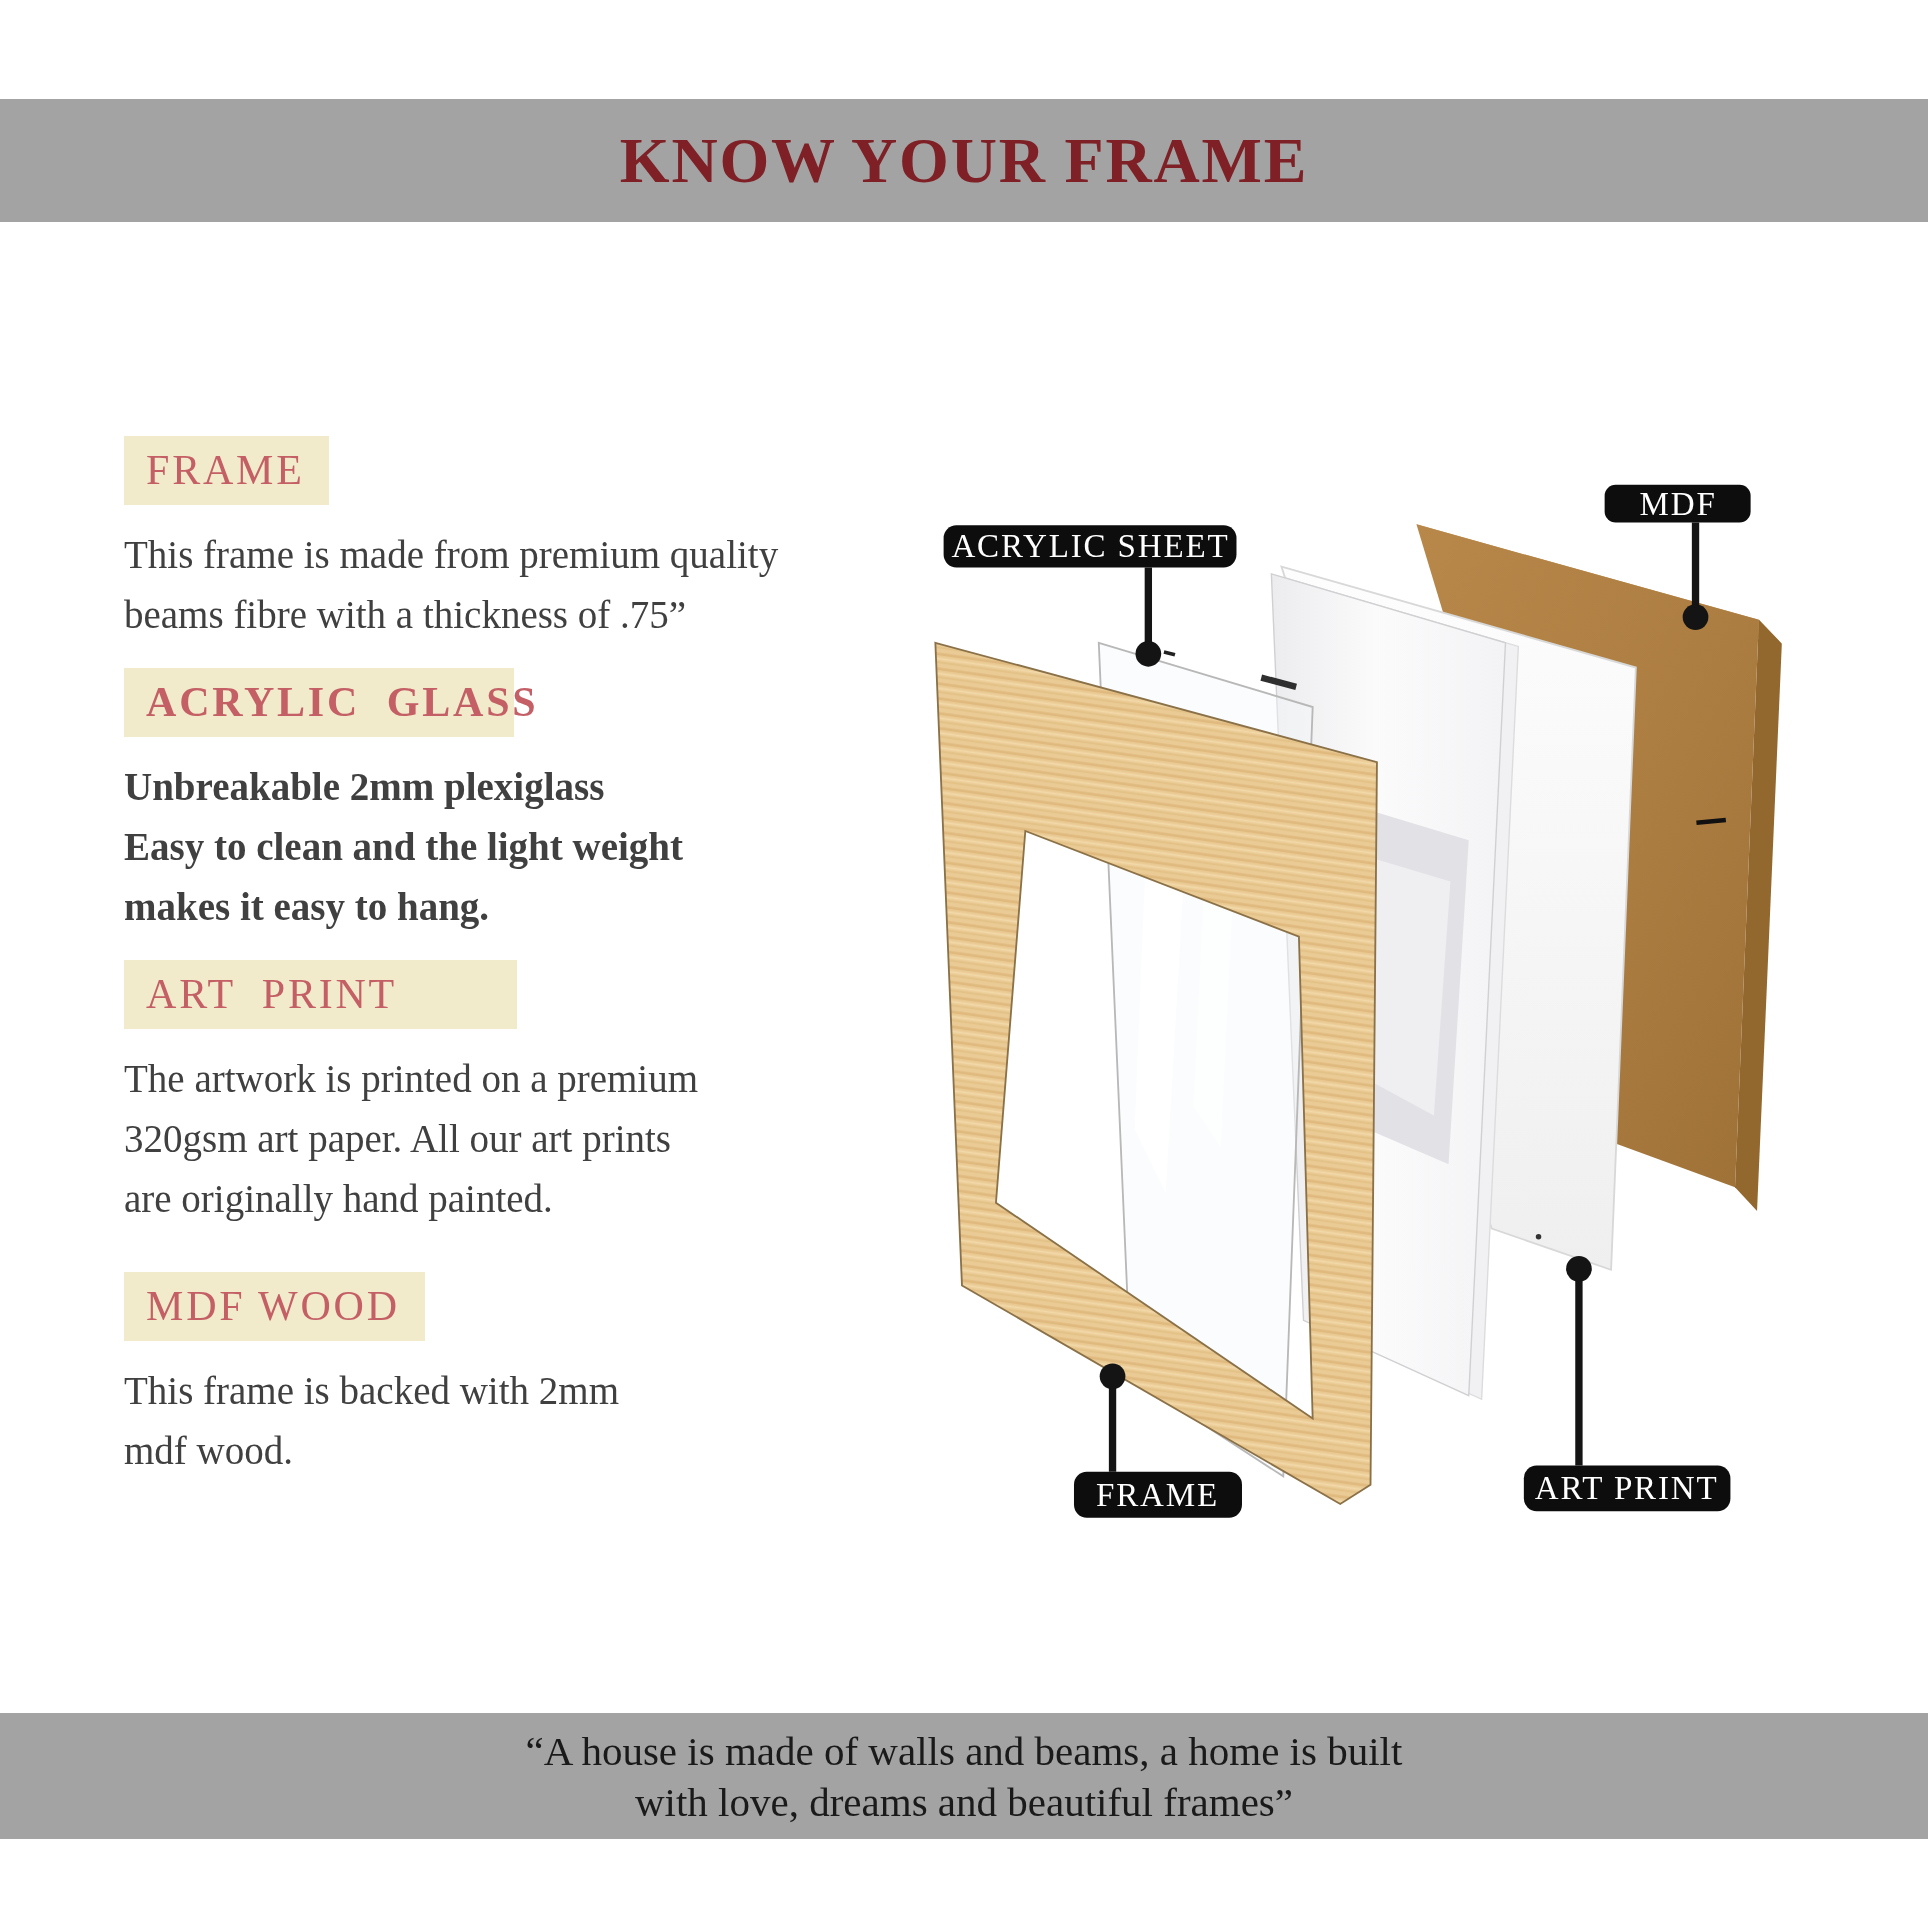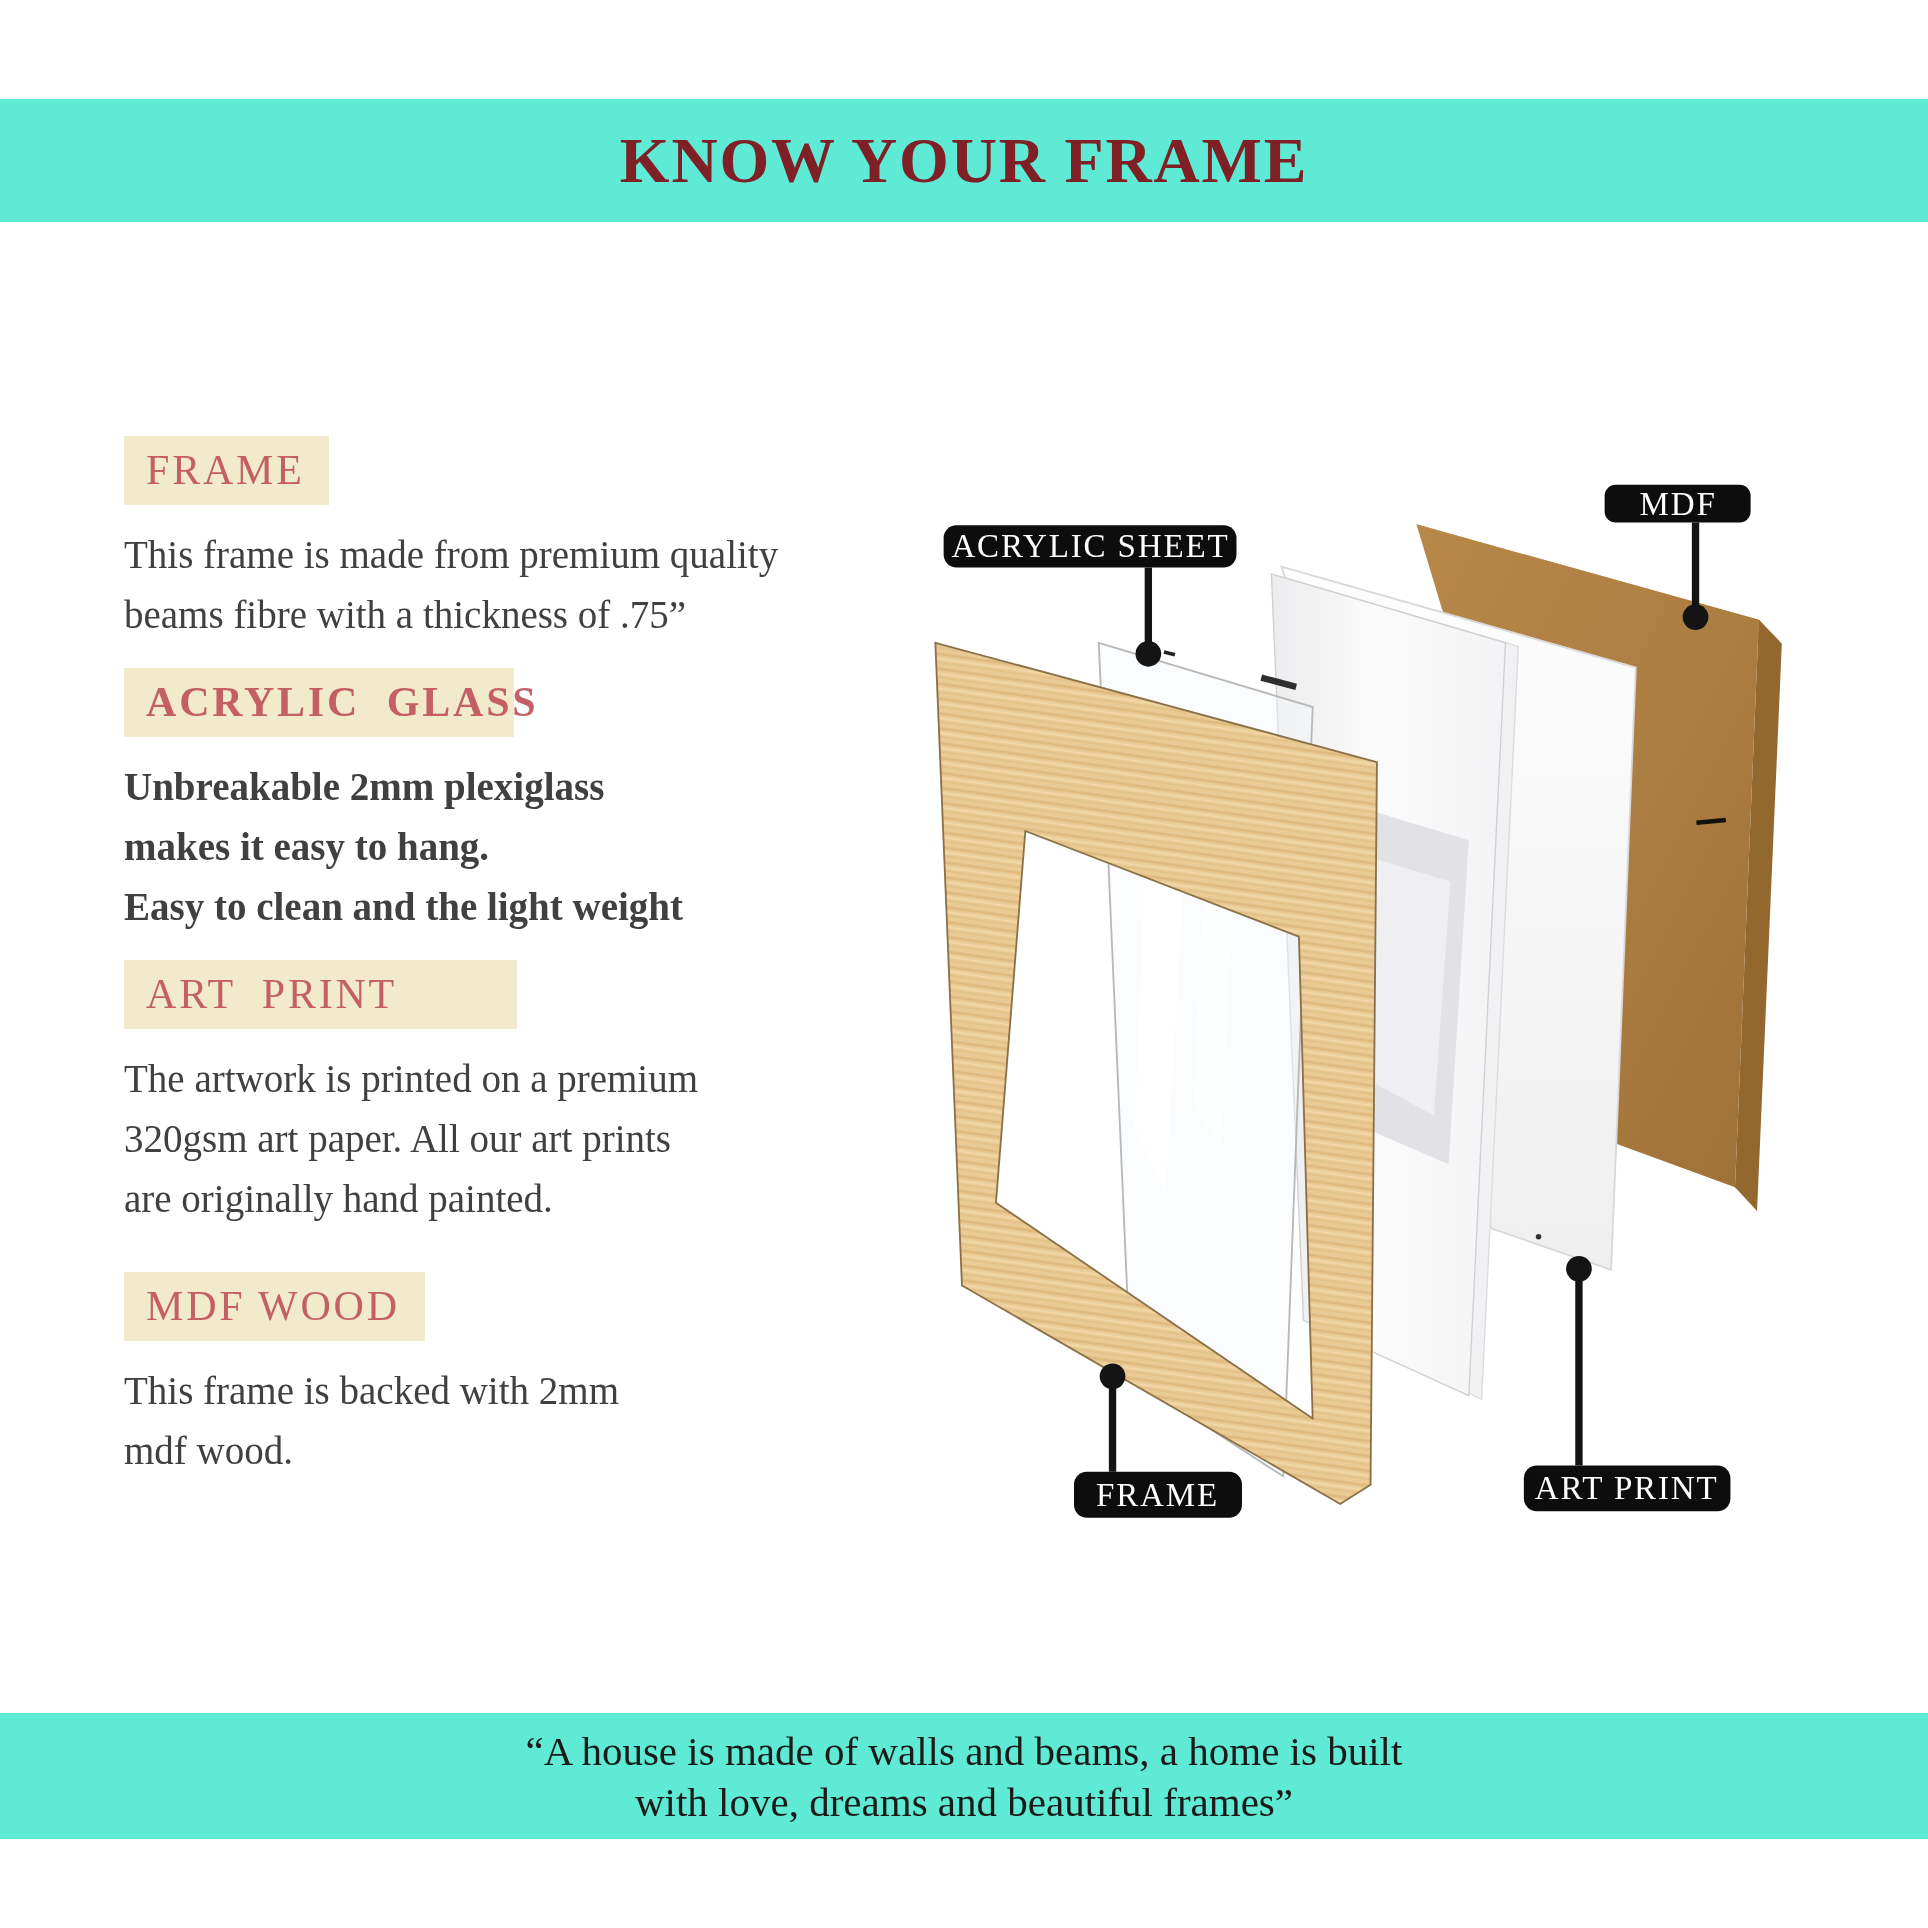--- a/index.html
+++ b/index.html
@@ -1,20 +1,20 @@
 <!DOCTYPE html>
 <html style="font-size:14.7px"><head>
 <meta charset="utf-8">
 <style>
   html,body{margin:0;padding:0;}
   body{
     width:1928px;height:1928px;position:relative;background:#ffffff;
     font-family:"Liberation Serif", serif;overflow:hidden;
   }
-  .band{position:absolute;left:0;width:1928px;background:#5eead4;}
+  .band{position:absolute;left:0;width:1928px;background:#a3a3a3;}
   .band.top{top:99px;height:123px;display:flex;align-items:center;justify-content:center;}
   .page-title{
     font-size:64px;font-weight:700;color:#7E2025;letter-spacing:1.8px;
   }
   .band.bottom{top:1713px;height:126px;text-align:center;}
   .quote-line{font-size:41px;color:#1a1a1a;line-height:51px;white-space:nowrap;}
   .quote-line.first{padding-top:13px;}
 
   .section{position:absolute;left:124px;}
   .heading-box{
@@ -46,22 +46,22 @@
   <div class="body-lines">
     <div class="body-line">This frame is made from premium quality</div>
     <div class="body-line">beams fibre with a thickness of .75”</div>
   </div>
 </div>
 
 <div class="section sec-acrylic" style="top:668px;font-weight:bold;">
   <div class="heading-box">ACRYLIC  GLASS</div>
   <div class="body-lines">
     <div class="body-line">Unbreakable 2mm plexiglass</div>
+    <div class="body-line">Easy to clean and the light weight</div>
     <div class="body-line">makes it easy to hang.</div>
-    <div class="body-line">Easy to clean and the light weight</div>
   </div>
 </div>
 
 <div class="section sec-artprint" style="top:960px;">
   <div class="heading-box">ART  PRINT</div>
   <div class="body-lines">
     <div class="body-line">The artwork is printed on a premium</div>
     <div class="body-line">320gsm art paper. All our art prints</div>
     <div class="body-line">are originally hand painted.</div>
   </div>

